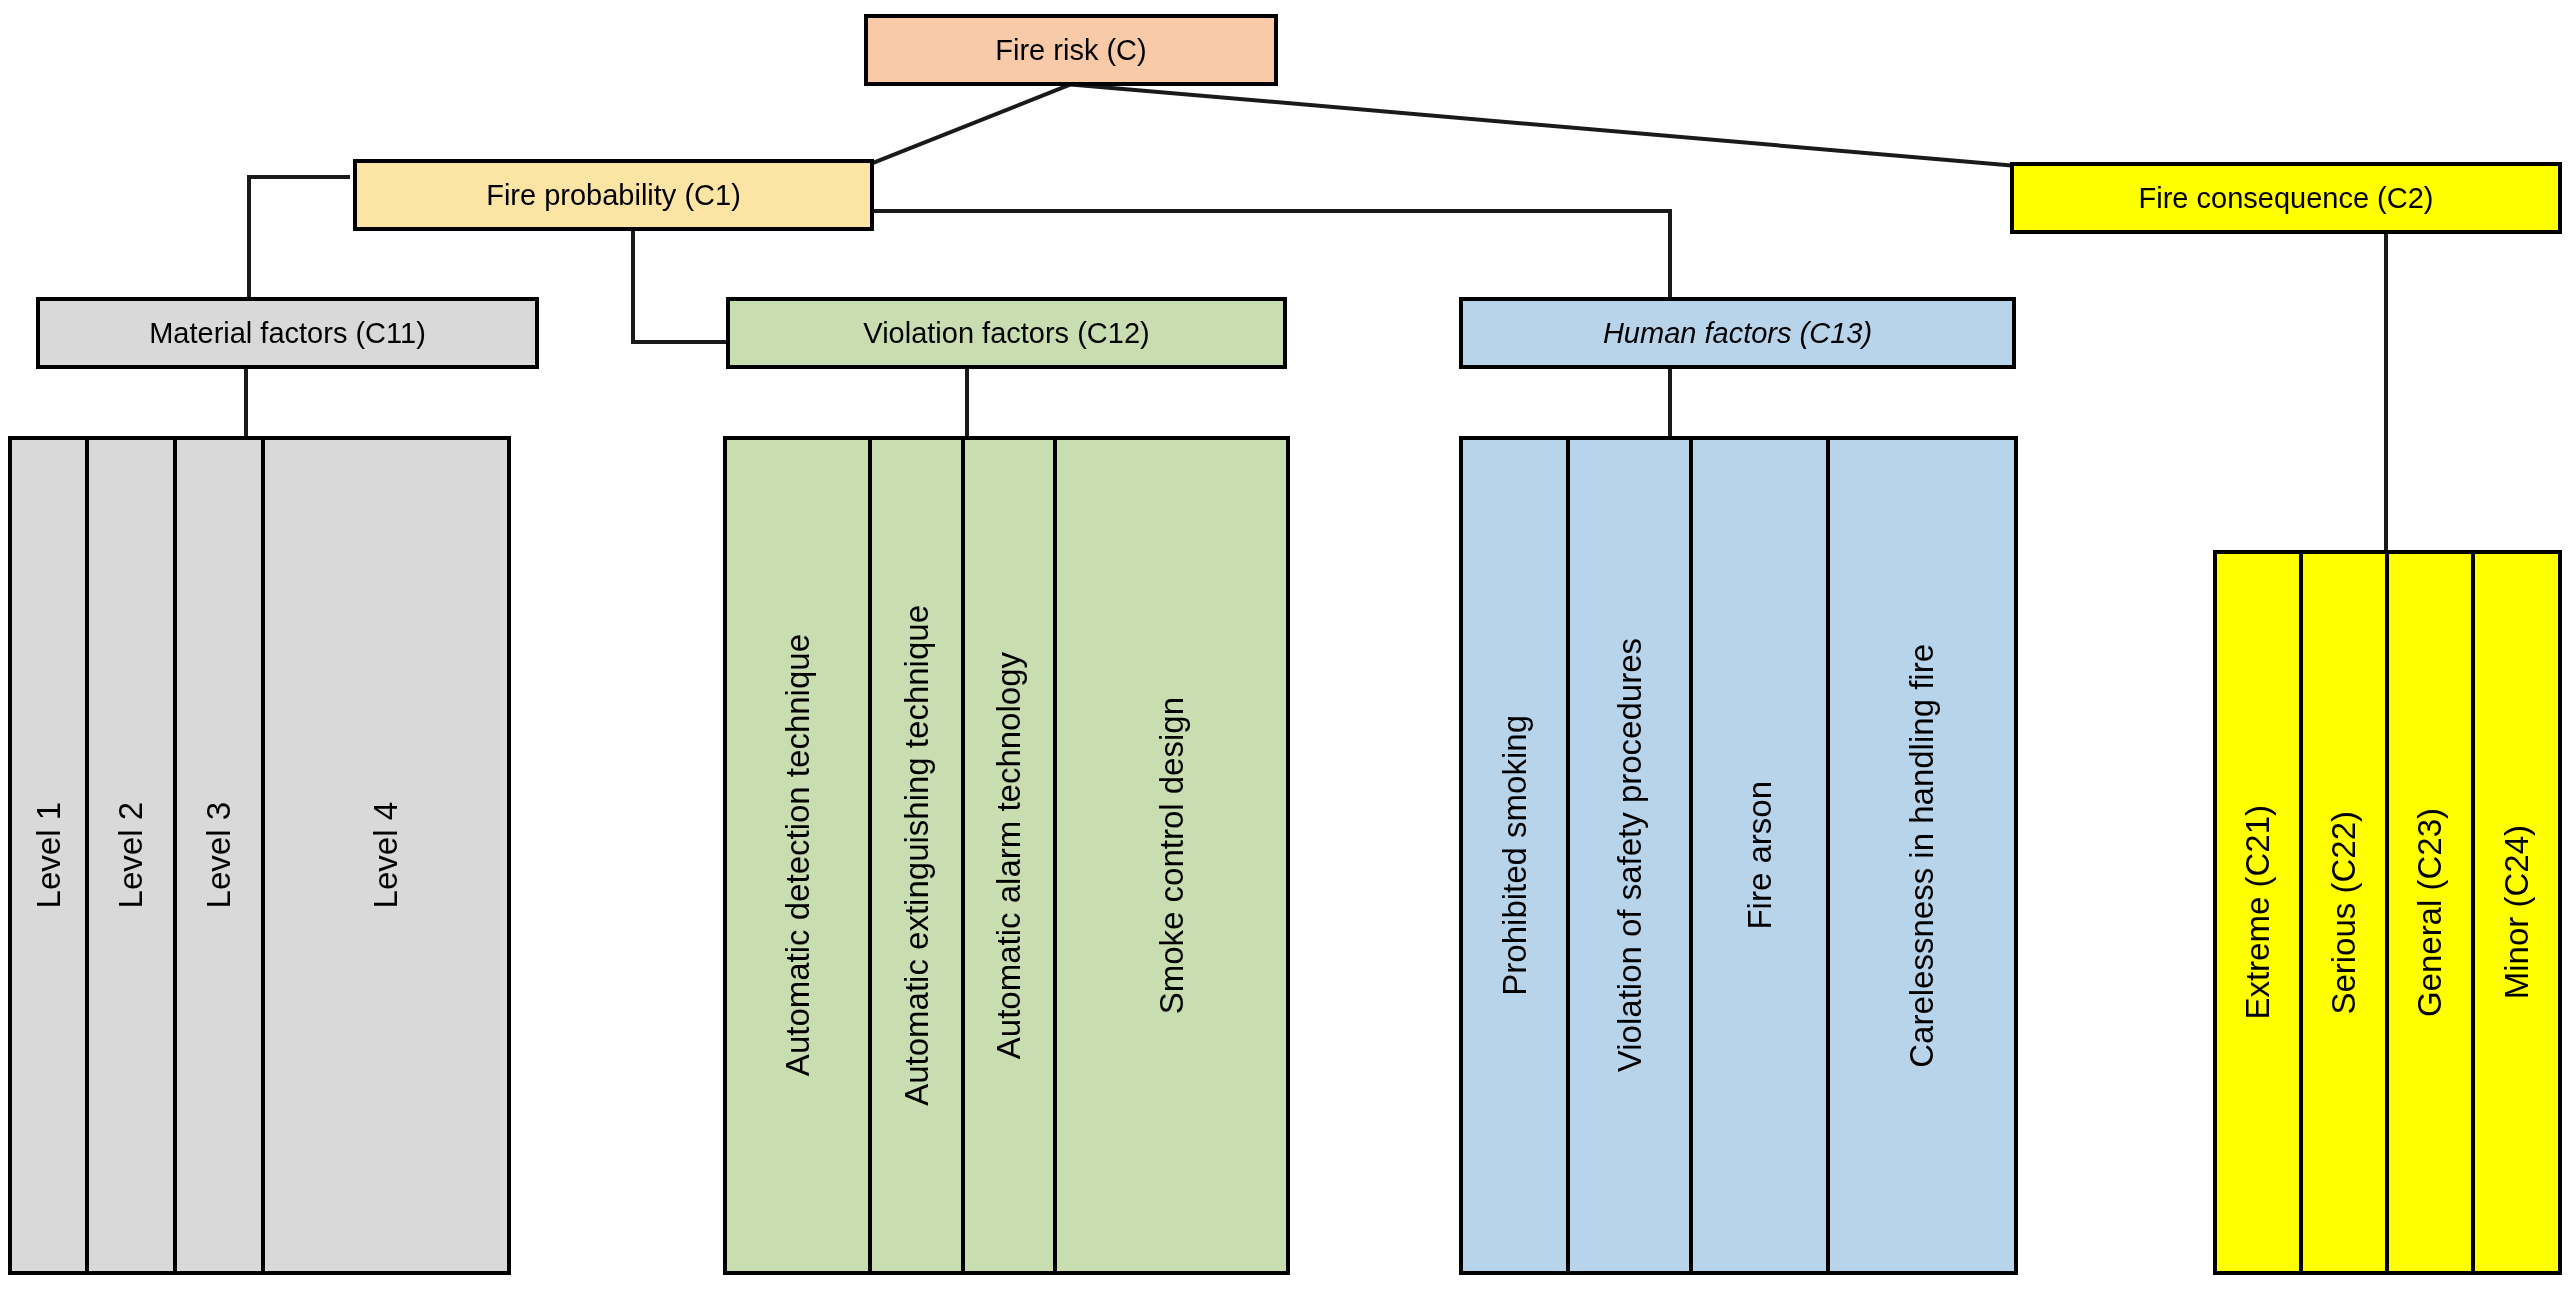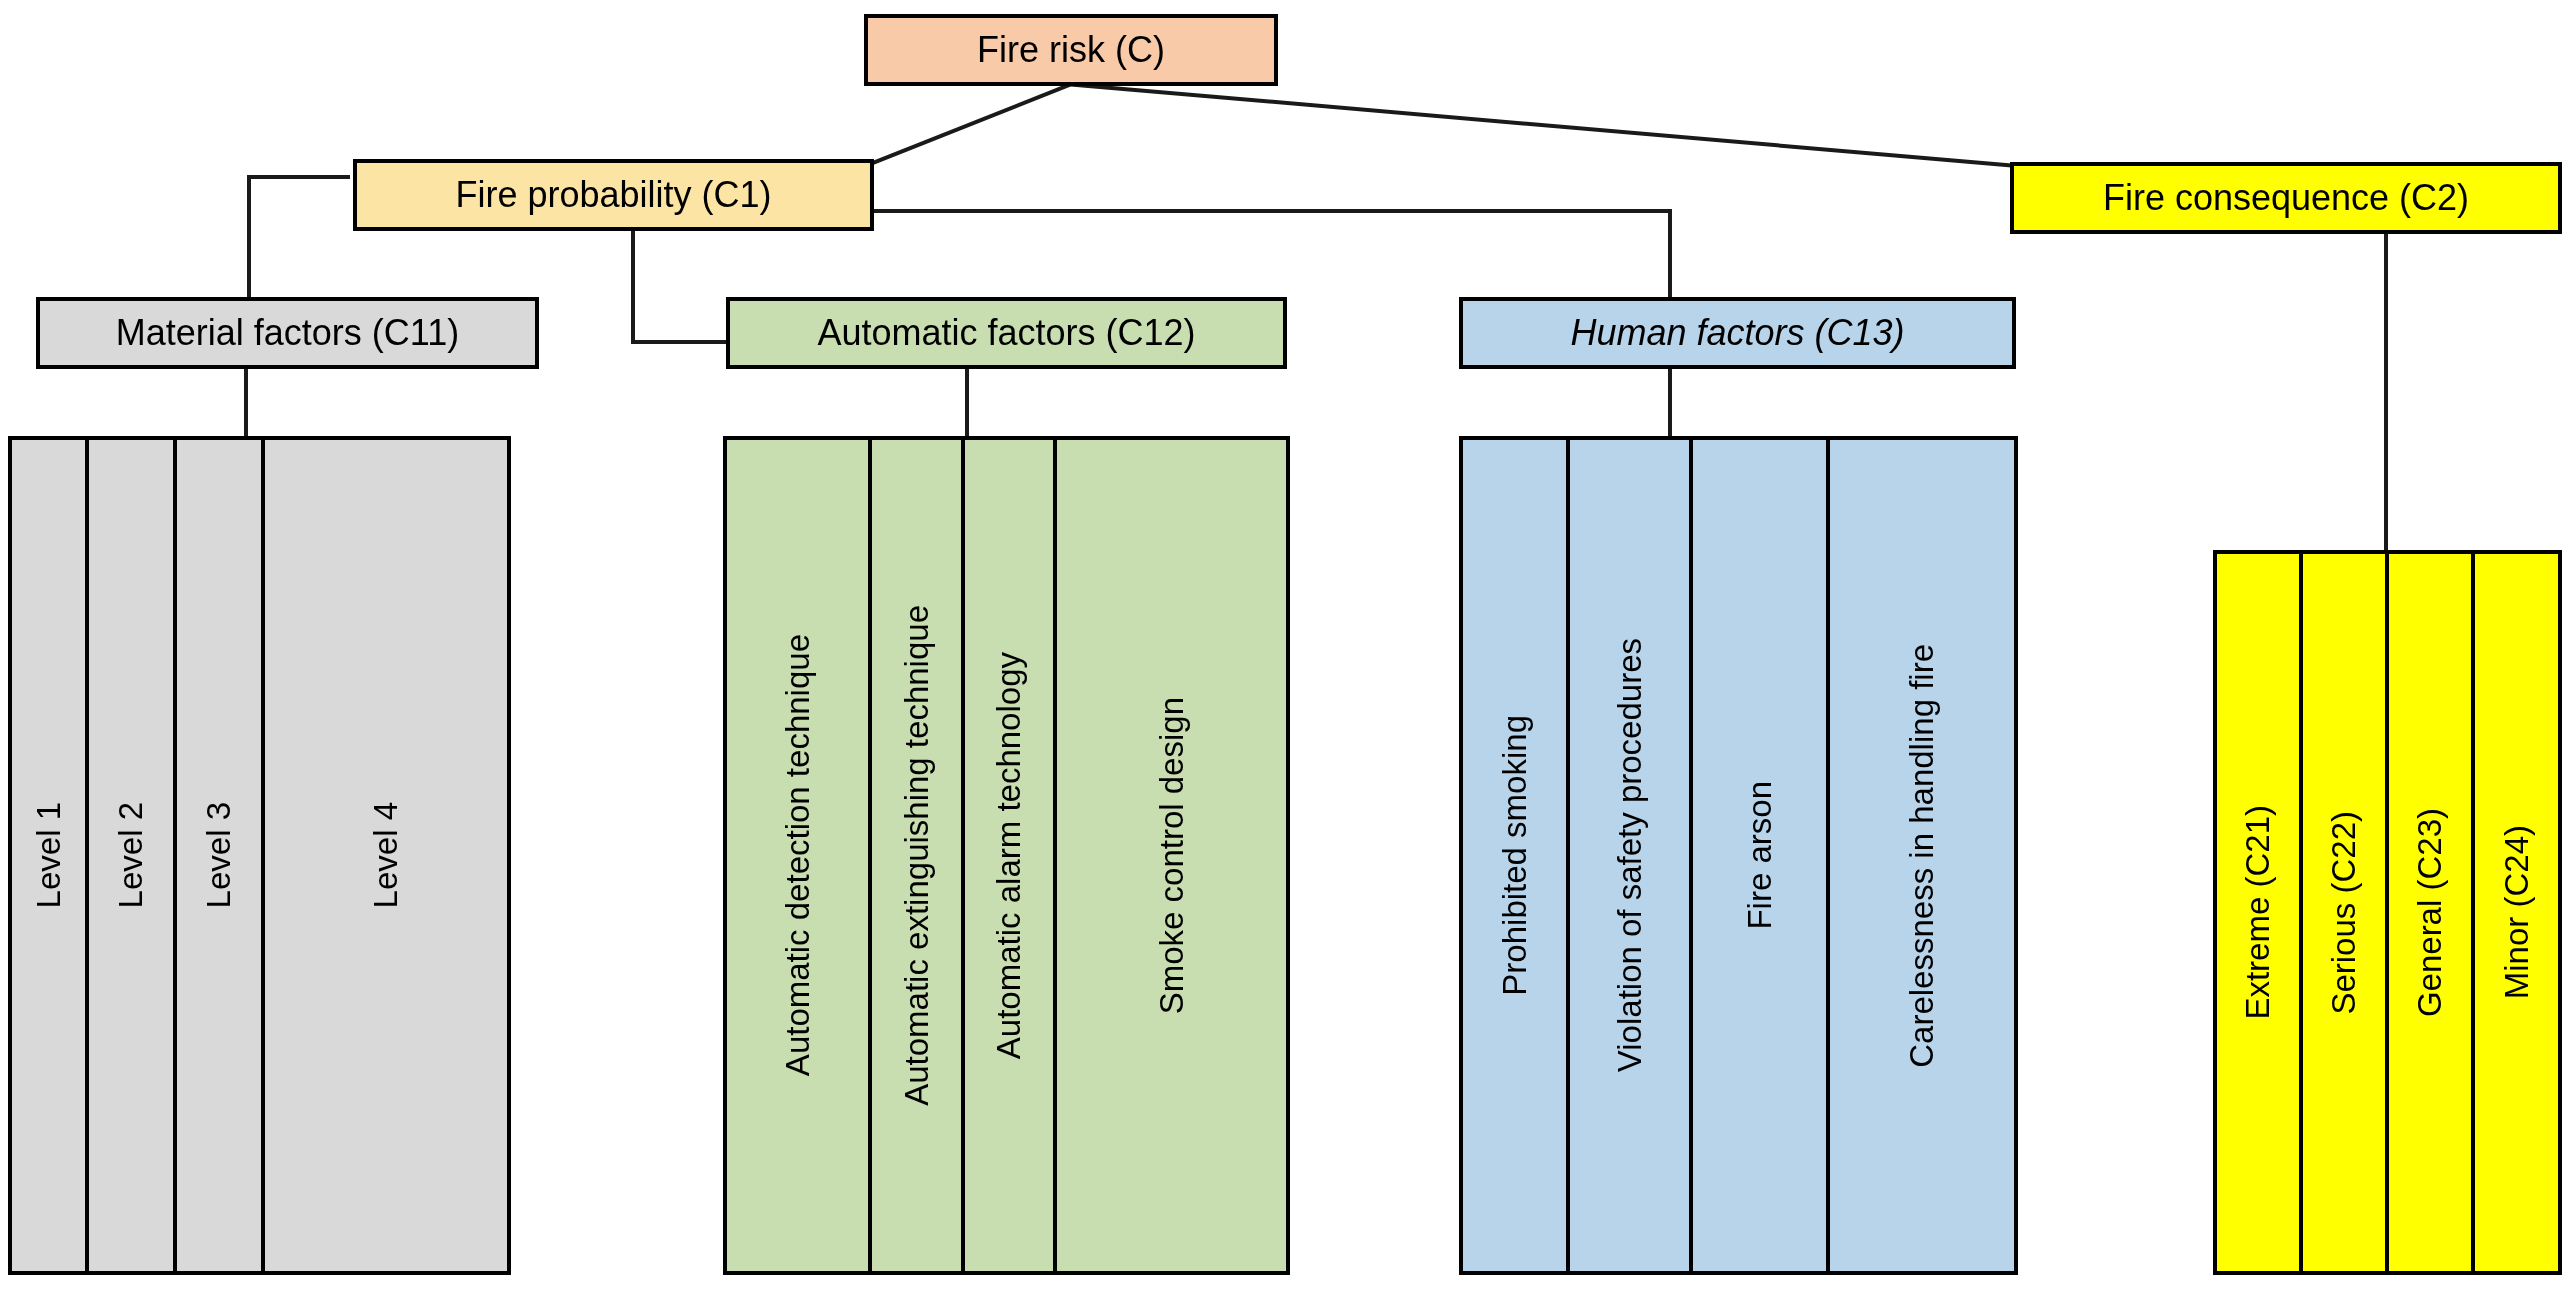--- a/index.html
+++ b/index.html
@@ -19,21 +19,21 @@
   }
   
   .node {
     position: absolute;
     box-sizing: border-box;
     border: 4px solid #000000;
     display: flex;
     align-items: center;
     justify-content: center;
     color: #000000;
-    font-size: 36px;
+    font-size: 29px;
     line-height: 1.05;
     white-space: nowrap;
     z-index: 5;
   }
   
   .leafgroup {
     position: absolute;
     box-sizing: border-box;
     border: 4px solid #000000;
     display: flex;
@@ -111,21 +111,21 @@
 
   <div class="node" style="left:2010px; top:162px; width:552px; height:72px; background:#ffff00;">
     <span>Fire consequence (C2)</span>
   </div>
 
   <div class="node" style="left:8px; top:297px; width:503px; height:72px; background:#d9d9d9;margin-left:28px;">
     <span>Material factors (C11)</span>
   </div>
 
   <div class="node" style="left:726px; top:297px; width:561px; height:72px; background:#c8ddb0;">
-    <span>Automatic factors (C12)</span>
+    <span>Violation factors (C12)</span>
   </div>
 
   <div class="node" style="left:1459px; top:297px; width:557px; height:72px; background:#b8d4ea;font-style:italic;">
     <span>Human factors (C13)</span>
   </div>
 
   <div class="leafgroup" style="left:8px; top:436px; width:503px; height:839px; background:#d9d9d9;">
     <div class="leafcell" style="width:77px;">
       <span class="leaflabel">Level 1</span>
     </div>

